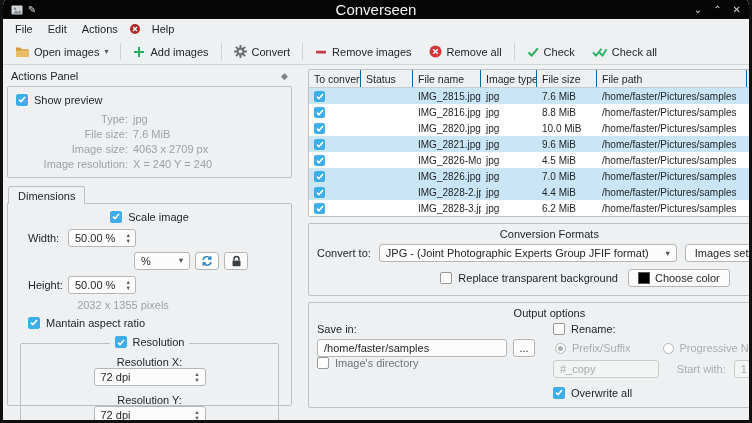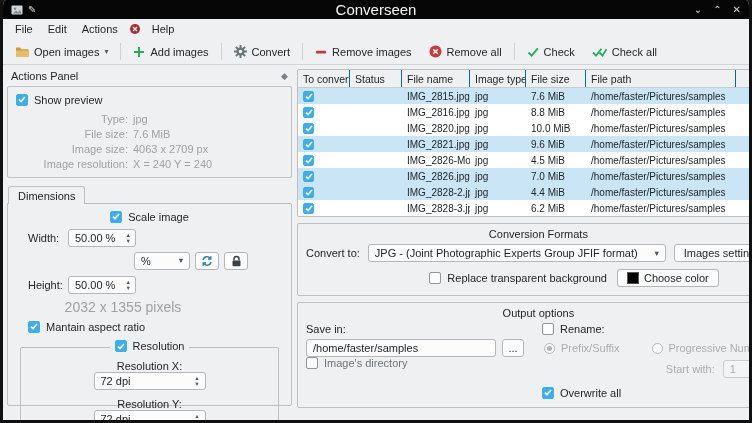--- a/index.html
+++ b/index.html
@@ -19,42 +19,42 @@
   .menubar { height:20px; display:flex; align-items:center; padding:0 5px; gap:1px; flex:0 0 auto; }
   .menu-item { padding:2px 7px; border-radius:2px;text-align:center; }
   .menu-alert { width:12px; height:12px; margin:0 3px; display:inline-flex; }
 
   
   .toolbar { height:26px; display:flex; align-items:center; padding:0 4px; gap:1px; border-bottom:1px solid #d2d4d5; flex:0 0 auto; }
   .toolbtn { display:flex; align-items:center; gap:5px; background:none; border:none; font:inherit; color:#232629; padding:3px 8px; border-radius:3px; white-space:nowrap; }
   .toolbtn .dd { font-size:8px; color:#55595c; }
   .tsep { width:1px; height:17px; background:#cfd2d3; margin:0 3px; }
 
-  .main { flex:1; display:flex; position:relative; }
+  .main { flex:1; display:flex; position:relative;gap:11px; }
 
   
   .dock { width:293px; flex:0 0 auto; padding:2px 4px 0 4px; display:flex; flex-direction:column; }
   .dock-header { height:17px; display:flex; align-items:center; justify-content:space-between; padding:0 4px; }
   .dock-float { color:#7b8084; font-size:9px; }
   .preview-frame { border:1px solid #bcc0c2; border-radius:2px; padding:6px 8px 7px; margin-top:2px; }
   .info-grid { display:grid; grid-template-columns:112px 1fr; column-gap:5px; row-gap:3px; margin-top:7px; color:#9ea2a4; }
   .info-grid .lab { text-align:right; }
 
   .tabs { display:flex; margin-top:8px; position:relative; z-index:2; padding-left:1px; }
   .tab { padding:3px 9px 2px; border:1px solid #bcc0c2; border-bottom:none; border-radius:3px 3px 0 0; background:#e1e3e4; color:#4e555b; margin-right:2px; position:relative; }
   .tab.active { background:#eff0f1; color:#232629; }
   .tab.active::after { content:""; position:absolute; left:0; right:0; bottom:-1px; height:1px; background:#eff0f1; }
   .tabframe { border:1px solid #bcc0c2; border-radius:0 2px 2px 2px; padding:7px 12px 10px; margin-top:-1px; height:203px; }
 
   .row { display:flex; align-items:center; }
   .center-row { justify-content:center; }
   .field-row { margin-top:6px; padding-left:8px; }
   .field-row .flabel { width:40px; }
   .unit-row { margin-top:5px; margin-left:114px; gap:5px; }
-  .pixel-info { width:206px; text-align:center; color:#9ea2a4; margin-top:5px; font-size:14px; }
+  .pixel-info { width:206px; text-align:center; color:#9ea2a4; margin-top:5px; font-size:11px; }
   .aspect-row { margin-top:6px; padding-left:8px; }
 
   .res-group { position:relative; border:1px solid #bcc0c2; border-radius:2px; margin-top:14px; padding:12px 8px 4px; }
   .res-title { position:absolute; top:-8px; left:50%; transform:translateX(-50%); background:#eff0f1; padding:0 5px; white-space:nowrap; }
   .res-row { display:flex; align-items:center; justify-content:space-between; margin-bottom:8px; padding:0 2px;flex-direction:column; }
 
   
   .checkbox { display:inline-flex; align-items:center; gap:6px; white-space:nowrap; }
   .cb-box { width:12px; height:12px; border:1px solid #94989a; border-radius:2px; background:#fcfcfc; display:inline-flex; align-items:center; justify-content:center; flex:0 0 auto; }
   .checkbox.checked .cb-box { background:#3daee9; border-color:#3daee9; }
@@ -577,20 +577,21 @@
               <span class="radio selected dis">
                 <span class="rd-circle"></span>
                 <span>Prefix/Suffix</span>
               </span>
               <span class="radio dis">
                 <span class="rd-circle"></span>
                 <span>Progressive Number</span>
               </span>
             </div>
             <div class="pattern-row">
+              <span class="textfield disabled pattern-input">#_copy</span>
               <span class="startwith-label dis">Start with:</span>
               <span class="spinbox disabled startwith-spin">
                 <span class="spin-value">1</span>
 
               </span>
             </div>
             <div class="overwrite-row">
               <span class="checkbox checked">
                 <span class="cb-box">
                     <svg width="8" height="7" viewBox="0 0 8 7">

